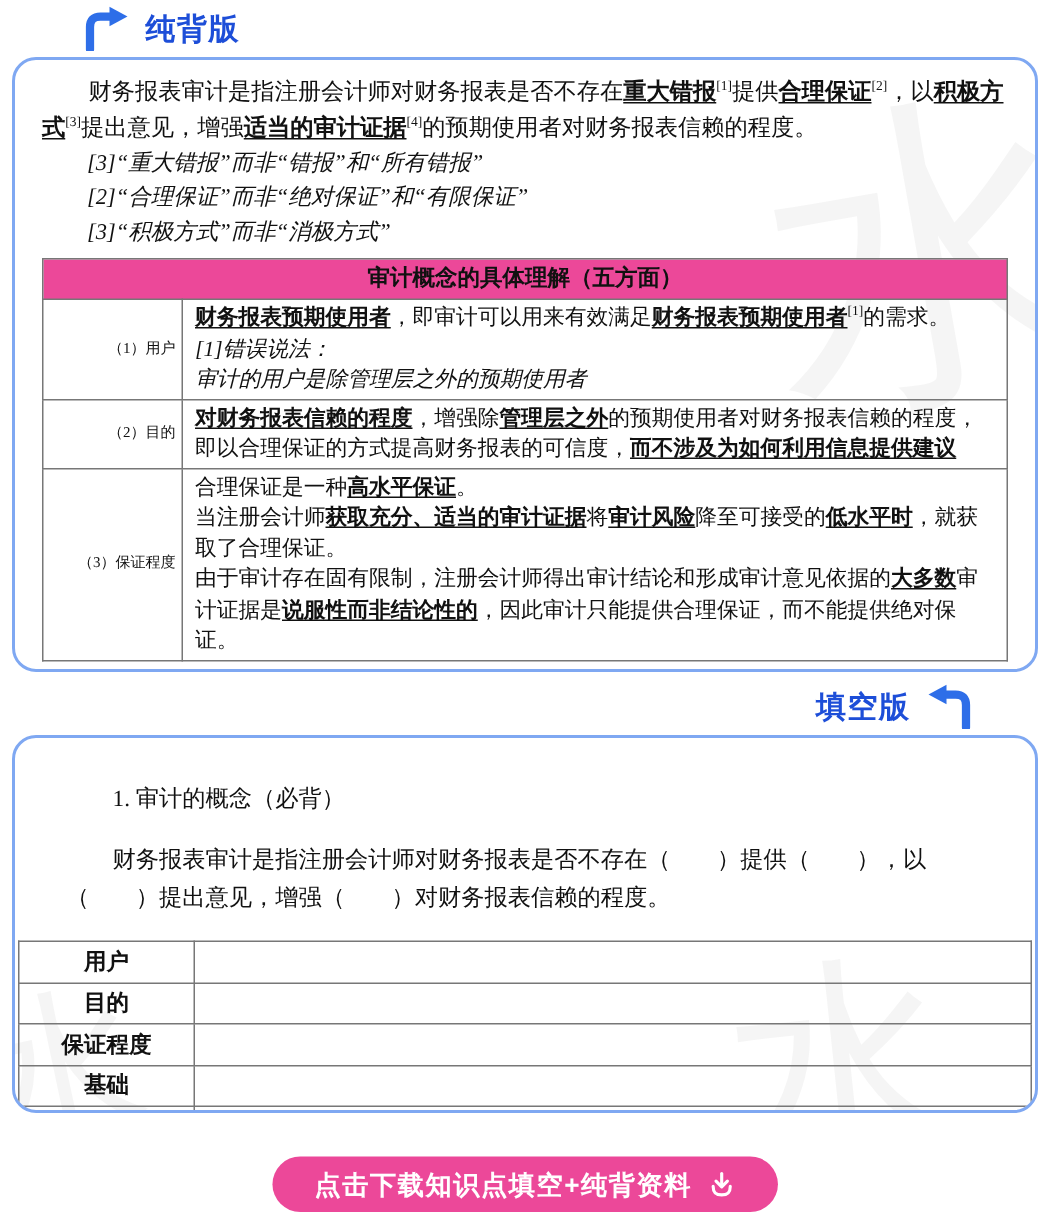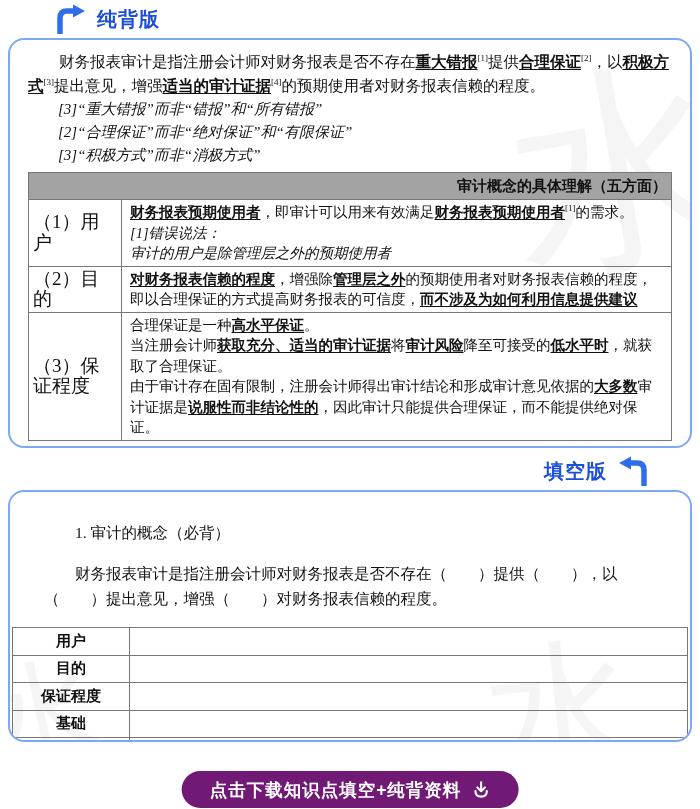--- a/index.html
+++ b/index.html
@@ -31,35 +31,35 @@
   
   .intro{font-size:15.5px;line-height:24px;text-indent:2em;margin:2px 0 0;}
   .note{font-size:15px;line-height:23px;font-style:italic;text-indent:2em;margin:0;}
   b.u{font-weight:bold;text-decoration:underline;text-underline-offset:2px;}
   sup{font-size:9px;line-height:0;vertical-align:super;}
   
   table{border-collapse:collapse;}
   #concept-table{width:100%;margin-top:5px;font-size:14.5px;line-height:20.5px;}
   #concept-table td{border:1px solid #777;padding:2px 8px;vertical-align:middle;}
   #concept-table td.hdr{
-    font-weight:bold;text-align:right;font-size:15px;height:24px;
-    background:#a3a3a3;padding:1px 4px;
+    font-weight:bold;text-align:center;font-size:15px;height:24px;
+    background:#ec4899;padding:1px 4px;
   }
-  #concept-table td.lbl{width:84px;text-align:left;padding:2px 4px;font-size:19px;}
+  #concept-table td.lbl{width:84px;text-align:right;padding:2px 4px;font-size:10px;}
   #concept-table p{margin:0;}
   .kai{font-style:italic;}
   
   .p2-text{font-size:15.5px;line-height:25px;text-indent:2em;margin:16px;padding:0 16px;}
   #fill-table{width:100%;margin-top:4px;font-size:15px;border-radius:32px;}
   #fill-table td{border:1px solid #777;height:26.5px;padding:0 6px;}
   #fill-table td.lbl{width:104px;text-align:center;font-weight:bold;}
   
   #download-btn{
     position:absolute;left:50%;top:771px;transform:translateX(-50%);
-    background:#701a75;color:#fff;border:none;border-radius:19px;height:37px;
+    background:#ec4899;color:#fff;border:none;border-radius:19px;height:37px;
     padding:0 28px;display:flex;align-items:center;gap:10px;cursor:pointer;
     font-family:"Liberation Sans","DejaVu Sans",sans-serif;font-size:17.5px;font-weight:bold;
     letter-spacing:1px;white-space:nowrap;
   }
 </style>
 </head>
 <body>
 
 <div id="top-label" class="corner-label">
   <span style="display:flex;">

